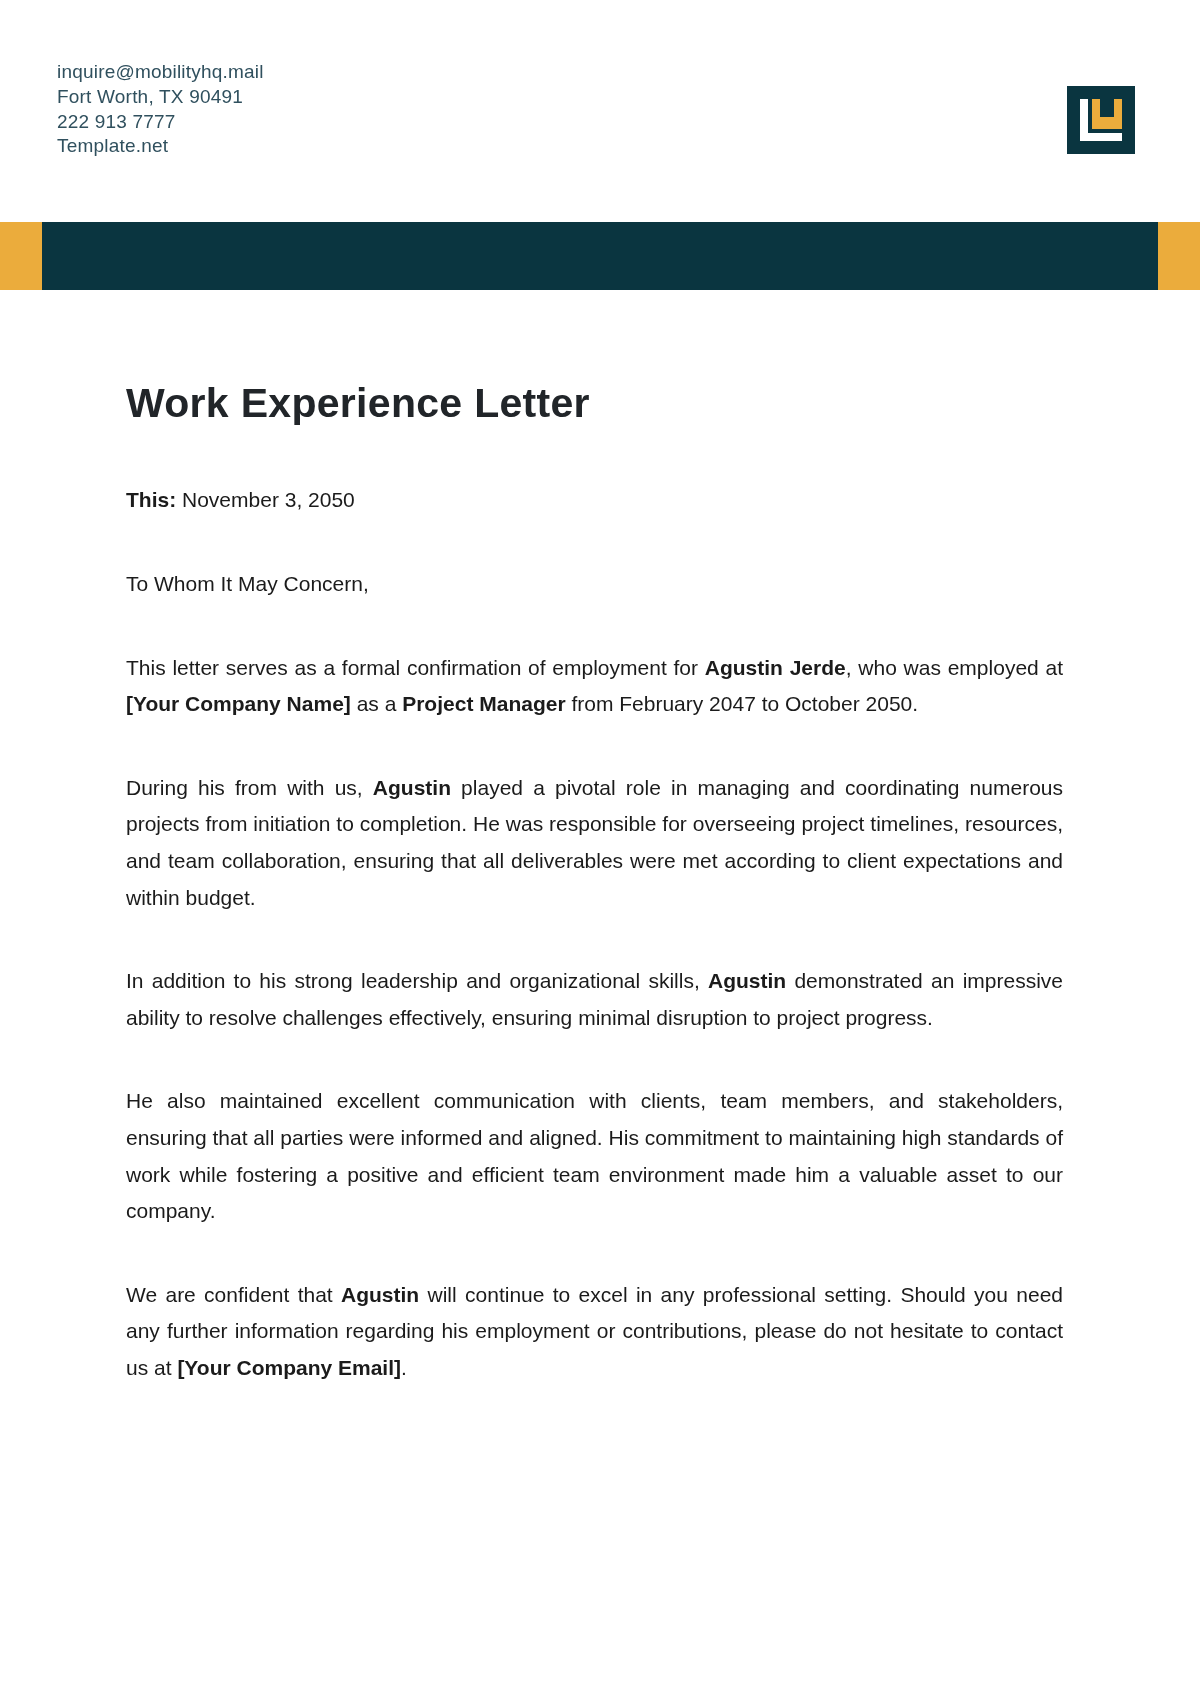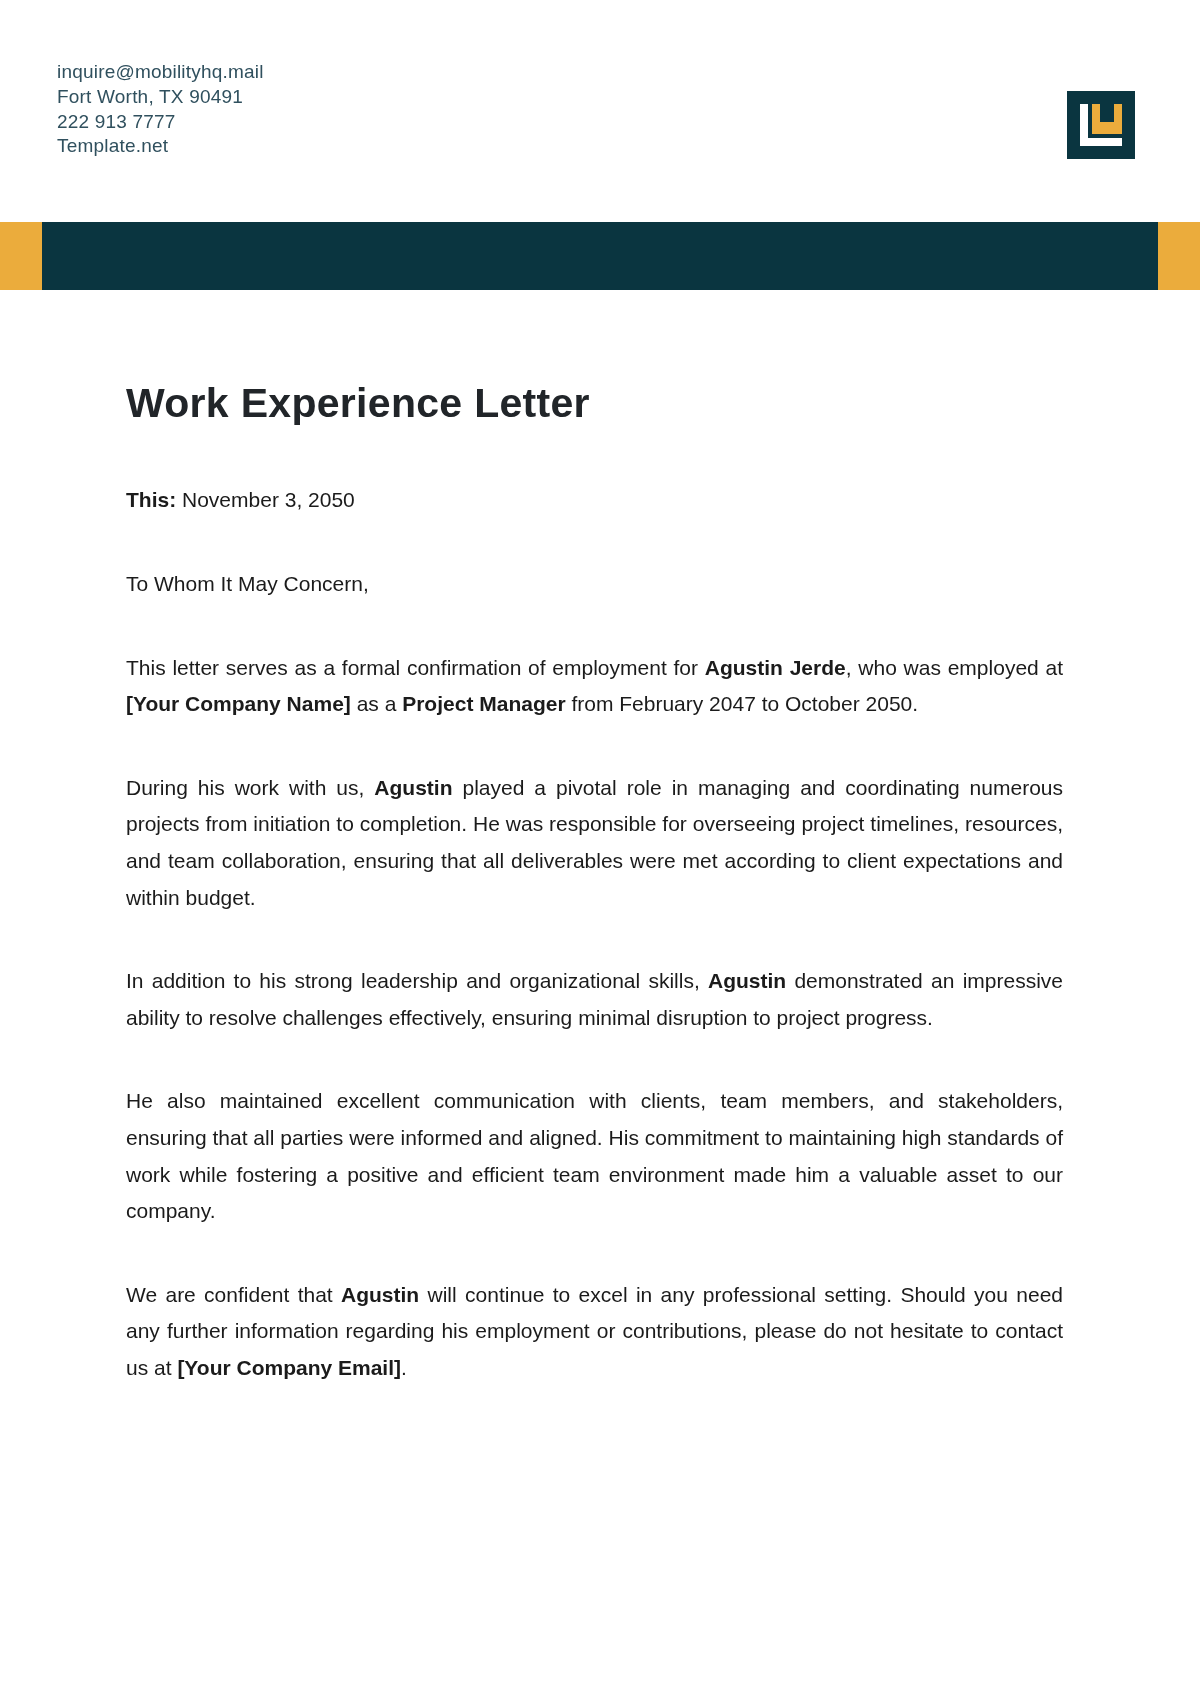--- a/index.html
+++ b/index.html
@@ -23,21 +23,21 @@
   .page {
     position: relative;
     width: 1200px;
     height: 1696px;
     background: var(--paper);
   }
   
   .letterhead {
     display: flex;
     justify-content: space-between;
-    align-items: flex-end;
+    align-items: center;
     padding: 60px 65px 0 57px;
   }
   .contact-block {
     color: var(--header-text);
     font-size: 19px;
     line-height: 24.8px;
     font-weight: 500;
     letter-spacing: 0.2px;
   }
   .logo {
@@ -123,19 +123,19 @@
   </div>
 
   <div class="content">
     <h1 class="doc-title">Work Experience Letter</h1>
 
     <div class="date-line"><span class="label">This:</span><span> November 3, 2050</span></div>
 
     <div class="salutation">To Whom It May Concern,</div>
 
     <p class="paragraph"><span>This letter serves as a formal confirmation of employment for </span><span class="bold">Agustin Jerde</span><span>, who was employed at </span><span class="bold">[Your Company Name]</span><span> as a </span><span class="bold">Project Manager</span><span> from February 2047 to October 2050.</span></p>
-    <p class="paragraph"><span>During his work with us, </span><span class="bold">Agustin</span><span> played a pivotal role in managing and coordinating numerous projects from initiation to completion. He was responsible for overseeing project timelines, resources, and team collaboration, ensuring that all deliverables were met according to client expectations and within budget.</span></p>
+    <p class="paragraph"><span>During his from with us, </span><span class="bold">Agustin</span><span> played a pivotal role in managing and coordinating numerous projects from initiation to completion. He was responsible for overseeing project timelines, resources, and team collaboration, ensuring that all deliverables were met according to client expectations and within budget.</span></p>
     <p class="paragraph"><span>In addition to his strong leadership and organizational skills, </span><span class="bold">Agustin</span><span> demonstrated an impressive ability to resolve challenges effectively, ensuring minimal disruption to project progress.</span></p>
     <p class="paragraph"><span>He also maintained excellent communication with clients, team members, and stakeholders, ensuring that all parties were informed and aligned. His commitment to maintaining high standards of work while fostering a positive and efficient team environment made him a valuable asset to our company.</span></p>
     <p class="paragraph"><span>We are confident that </span><span class="bold">Agustin</span><span> will continue to excel in any professional setting. Should you need any further information regarding his employment or contributions, please do not hesitate to contact us at </span><span class="bold">[Your Company Email]</span><span>.</span></p>
   </div>
 
 </div>
 
 </body></html>

